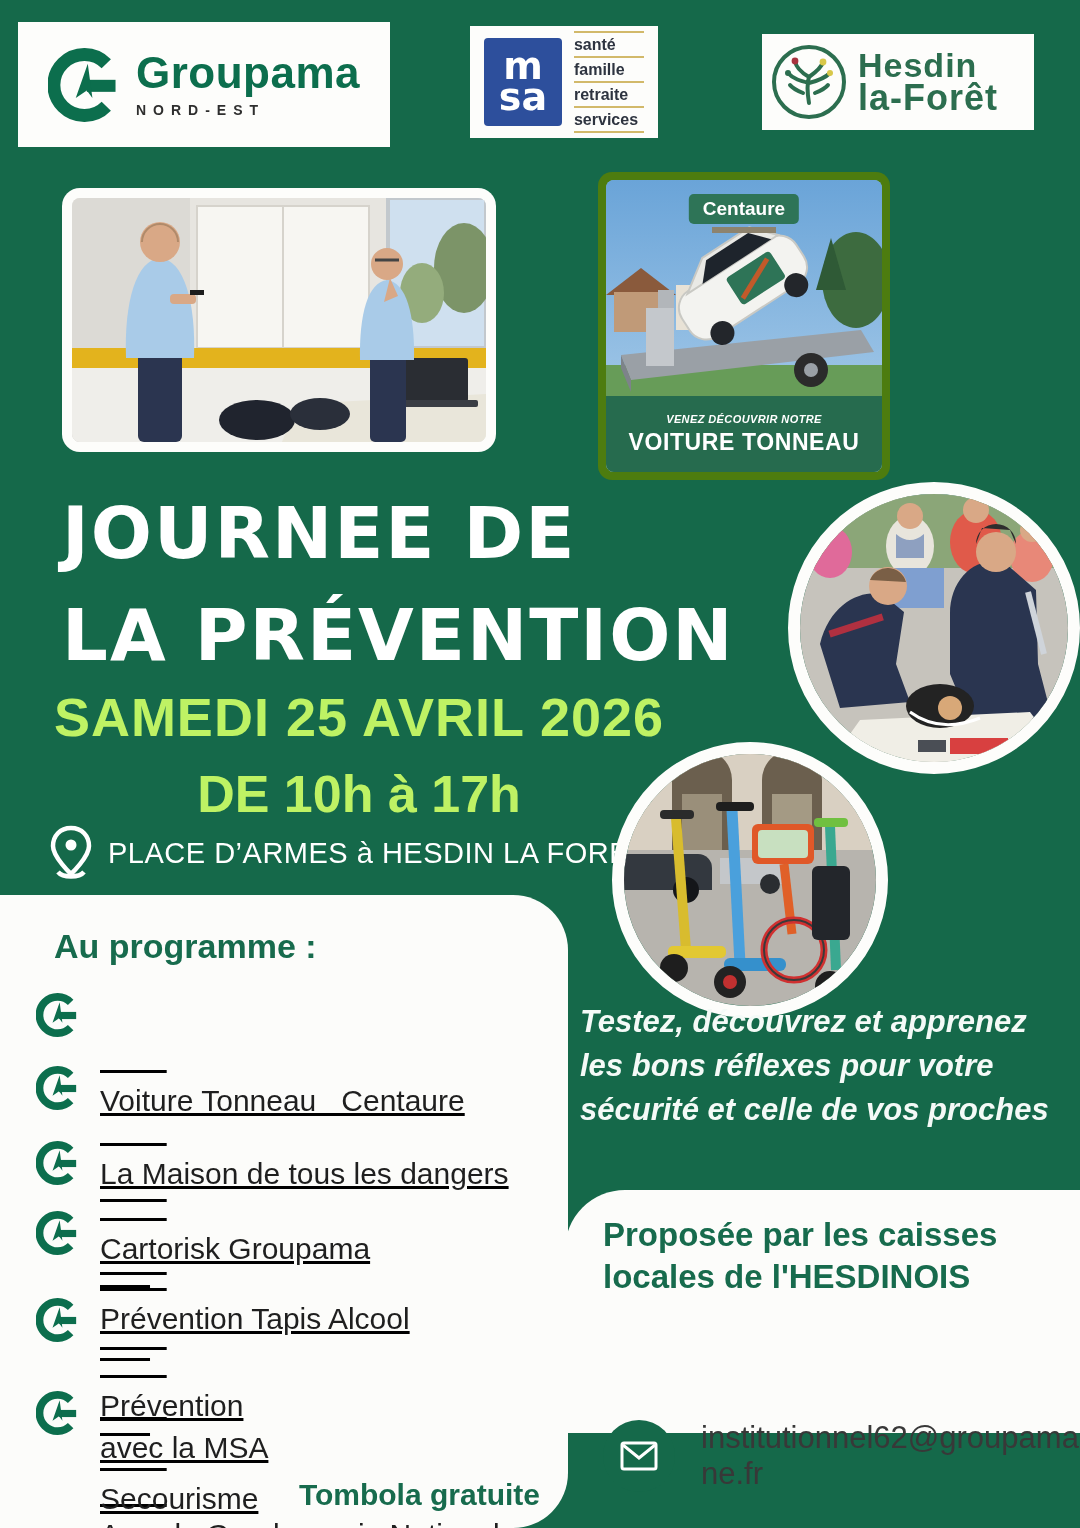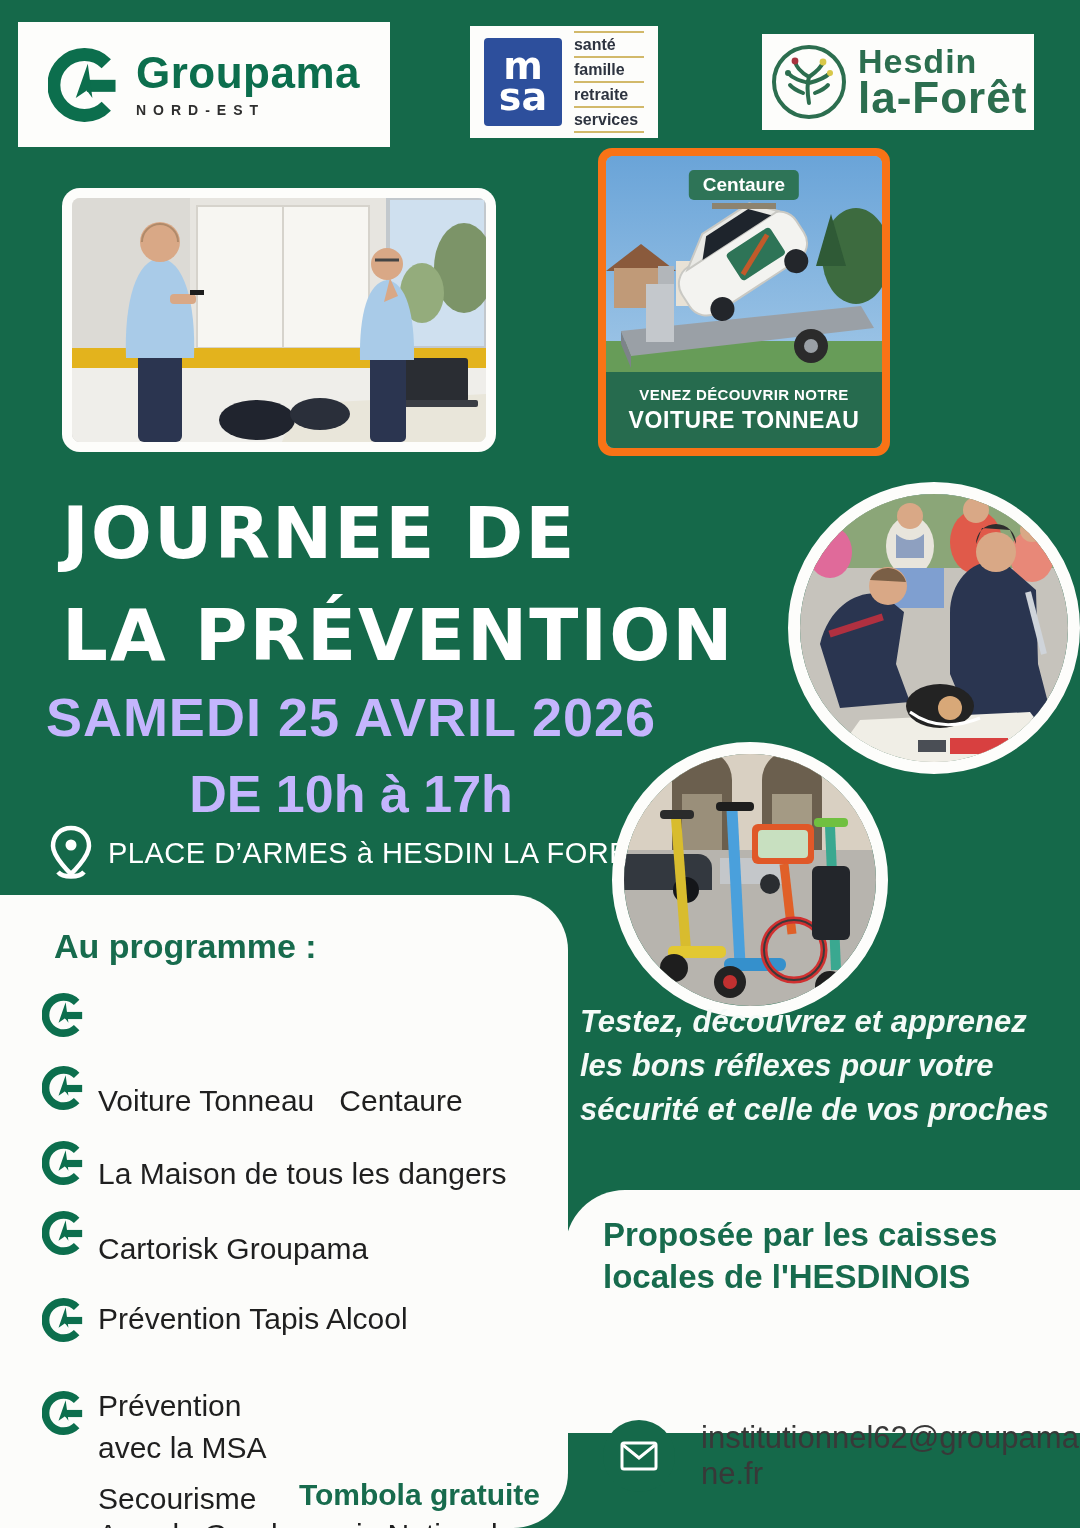--- a/index.html
+++ b/index.html
@@ -19,50 +19,50 @@
   .logo-msa{left:470px;top:26px;width:188px;height:112px;padding:0;justify-content:center;gap:12px;}
   .msa-square{width:78px;height:88px;background:#2d4f9c;border-radius:4px;display:flex;flex-direction:column;align-items:center;justify-content:center;}
   .msa-letter{color:#fff;font-weight:bold;font-size:38px;line-height:.82;font-family:"DejaVu Sans",sans-serif;}
   .msa-services{display:flex;flex-direction:column;}
   .msa-line{color:#2e3440;font-weight:bold;font-size:16px;line-height:1.45;border-bottom:2px solid #d2b96a;padding-right:6px;}
   .msa-line:first-child{border-top:2px solid #d2b96a;}
   .logo-hesdin{left:762px;top:34px;width:272px;height:96px;justify-content:flex-start;gap:12px;padding-left:10px;box-sizing:border-box;}
   .hesdin-ring{width:74px;height:74px;border-radius:50%;border:4px solid #2c6e4f;box-sizing:border-box;flex:0 0 auto;display:flex;align-items:center;justify-content:center;}
   .hesdin-text{color:#2c6e4f;font-weight:bold;line-height:.95;}
   .hesdin-l1{font-size:34px;letter-spacing:1px;}
-  .hesdin-l2{font-size:44px;letter-spacing:1px;}
+  .hesdin-l2{font-size:36px;letter-spacing:1px;}
   
   .photo-frame{background:#fdfdfb;border-radius:18px;padding:10px;box-sizing:border-box;}
   .photo-gendarmes{left:62px;top:188px;width:434px;height:264px;}
   .photo-gendarmes svg{display:block;border-radius:8px;}
-  .centaure-card{left:598px;top:148px;width:292px;height:308px;background:#f97316;border-radius:14px;padding:8px;box-sizing:border-box;}
+  .centaure-card{left:598px;top:172px;width:292px;height:308px;background:#4d7c0f;border-radius:14px;padding:8px;box-sizing:border-box;}
   .centaure-inner{position:relative;width:276px;height:292px;border-radius:8px;overflow:hidden;background:#7db4e2;}
   .centaure-badge{position:absolute;left:50%;top:14px;transform:translateX(-50%);background:#2e7457;color:#fff;font-weight:bold;font-size:19px;padding:4px 14px;border-radius:5px;}
   .centaure-badge-bar{position:absolute;left:50%;top:47px;transform:translateX(-50%);width:64px;height:6px;background:#8d836e;}
   .centaure-caption{position:absolute;left:0;bottom:0;width:100%;height:76px;background:#266b4e;color:#fff;text-align:center;display:flex;flex-direction:column;justify-content:center;gap:4px;}
-  .cc1{font-size:15px;font-weight:bold;letter-spacing:.4px;}
+  .cc1{font-size:11px;font-weight:bold;letter-spacing:.4px;font-style:italic;}
   .cc2{font-size:23px;font-weight:bold;letter-spacing:.6px;}
   
   .title{left:62px;top:482px;width:720px;color:#fff;font-weight:800;font-size:72px;letter-spacing:2px;line-height:102px;font-family:"DejaVu Sans","Liberation Sans",sans-serif;}
-  .schedule{left:36px;top:686px;width:630px;text-align:center;color:#c4b5fd;font-weight:bold;}
+  .schedule{left:44px;top:686px;width:630px;text-align:center;color:#bef264;font-weight:bold;}
   .schedule-date{font-size:54px;letter-spacing:1px;}
   .schedule-time{font-size:52px;margin-top:16px;}
   .location-row{left:46px;top:822px;display:flex;align-items:center;gap:12px;color:#fff;}
   .location-text{font-size:29px;letter-spacing:.5px;}
   
   .circle-photo{border-radius:50%;border:12px solid #fdfdfb;overflow:hidden;box-sizing:border-box;}
   .circle-firstaid{left:788px;top:482px;width:292px;height:292px;}
   .circle-scooters{left:612px;top:742px;width:276px;height:276px;}
   .circle-photo svg{display:block;}
   
   .tagline{left:580px;top:1000px;width:480px;color:#f4faf7;font-weight:bold;font-style:italic;font-size:31px;line-height:1.42;}
   
   .program-card{left:0;top:895px;width:568px;height:633px;background:#fcfcfa;border-radius:0 55px 55px 0;}
   .program-heading{position:absolute;left:54px;top:32px;color:#176b4d;font-weight:bold;font-size:34px;}
-  .program-item{position:absolute;left:42px;display:flex;gap:12px;}
+  .program-item{position:absolute;left:36px;display:flex;gap:20px;text-decoration:underline;}
   .bullet{width:44px;height:44px;flex:0 0 auto;}
   .item-text{color:#1f1f1f;font-size:30px;line-height:43px;white-space:pre-wrap;}
   .tombola{position:absolute;right:28px;bottom:16px;color:#176b4d;font-weight:bold;font-size:30px;}
   
   .contact-card{left:565px;top:1190px;width:515px;height:243px;background:#fcfcfa;border-radius:60px 0 0 0;}
   .contact-heading{position:absolute;left:38px;top:24px;color:#176b4d;font-weight:bold;font-size:33px;line-height:1.28;}
   .contact-row{position:absolute;left:38px;display:flex;align-items:center;gap:26px;}
   .row-phone{top:132px;}
   .row-email{top:230px;}
   .icon-circle{width:72px;height:72px;border-radius:50%;background:#15694a;display:flex;align-items:center;justify-content:center;flex:0 0 auto;}

